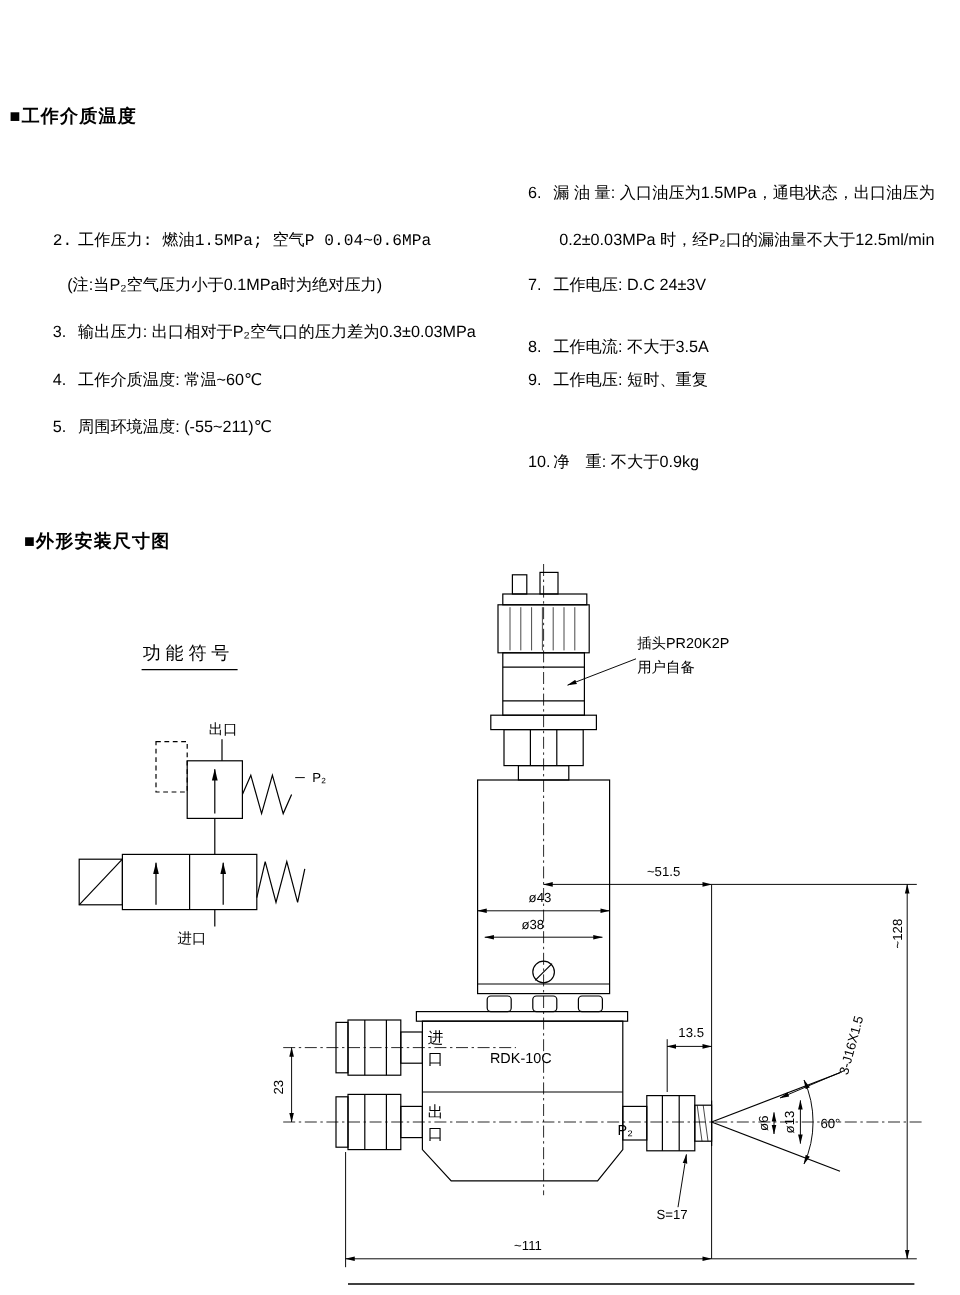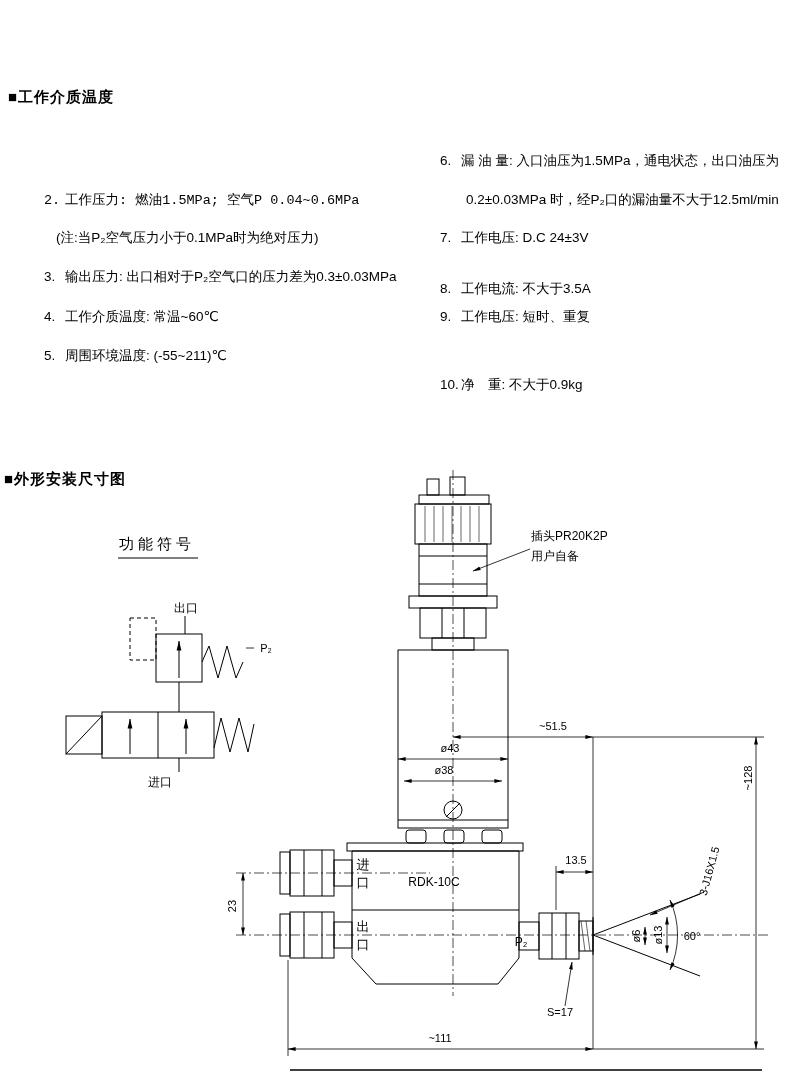--- a/index.html
+++ b/index.html
@@ -55,21 +55,21 @@
   <div class="row" style="left:440px;top:280px;">
     <span class="num">8.</span><span>工作电流: 不大于3.5A</span>
   </div>
   <div class="row" style="left:440px;top:308px;">
     <span class="num">9.</span><span>工作电压: 短时、重复</span>
   </div>
   <div class="row" style="left:440px;top:347px;margin-top:29px;">
     <span class="num">10.</span><span>净　重: 不大于0.9kg</span>
   </div>
 
-  <div class="sec" style="left:4px;top:442px;margin-top:28px;">■外形安装尺寸图</div>
+  <div class="sec" style="left:20px;top:442px;">■外形安装尺寸图</div>
 
   <svg class="drawing" width="800" height="619" viewBox="0 460 800 619">
     <defs>
       <marker id="ar" viewBox="0 0 10 10" refX="9.5" refY="5" markerWidth="10" markerHeight="10" orient="auto-start-reverse">
         <path d="M0,2.6 L10,5 L0,7.4 z"></path>
       </marker>
     </defs>
 
     <g>
       <text x="157" y="549" text-anchor="middle" style="font-size:15px;letter-spacing:4px;">功能符号</text>

